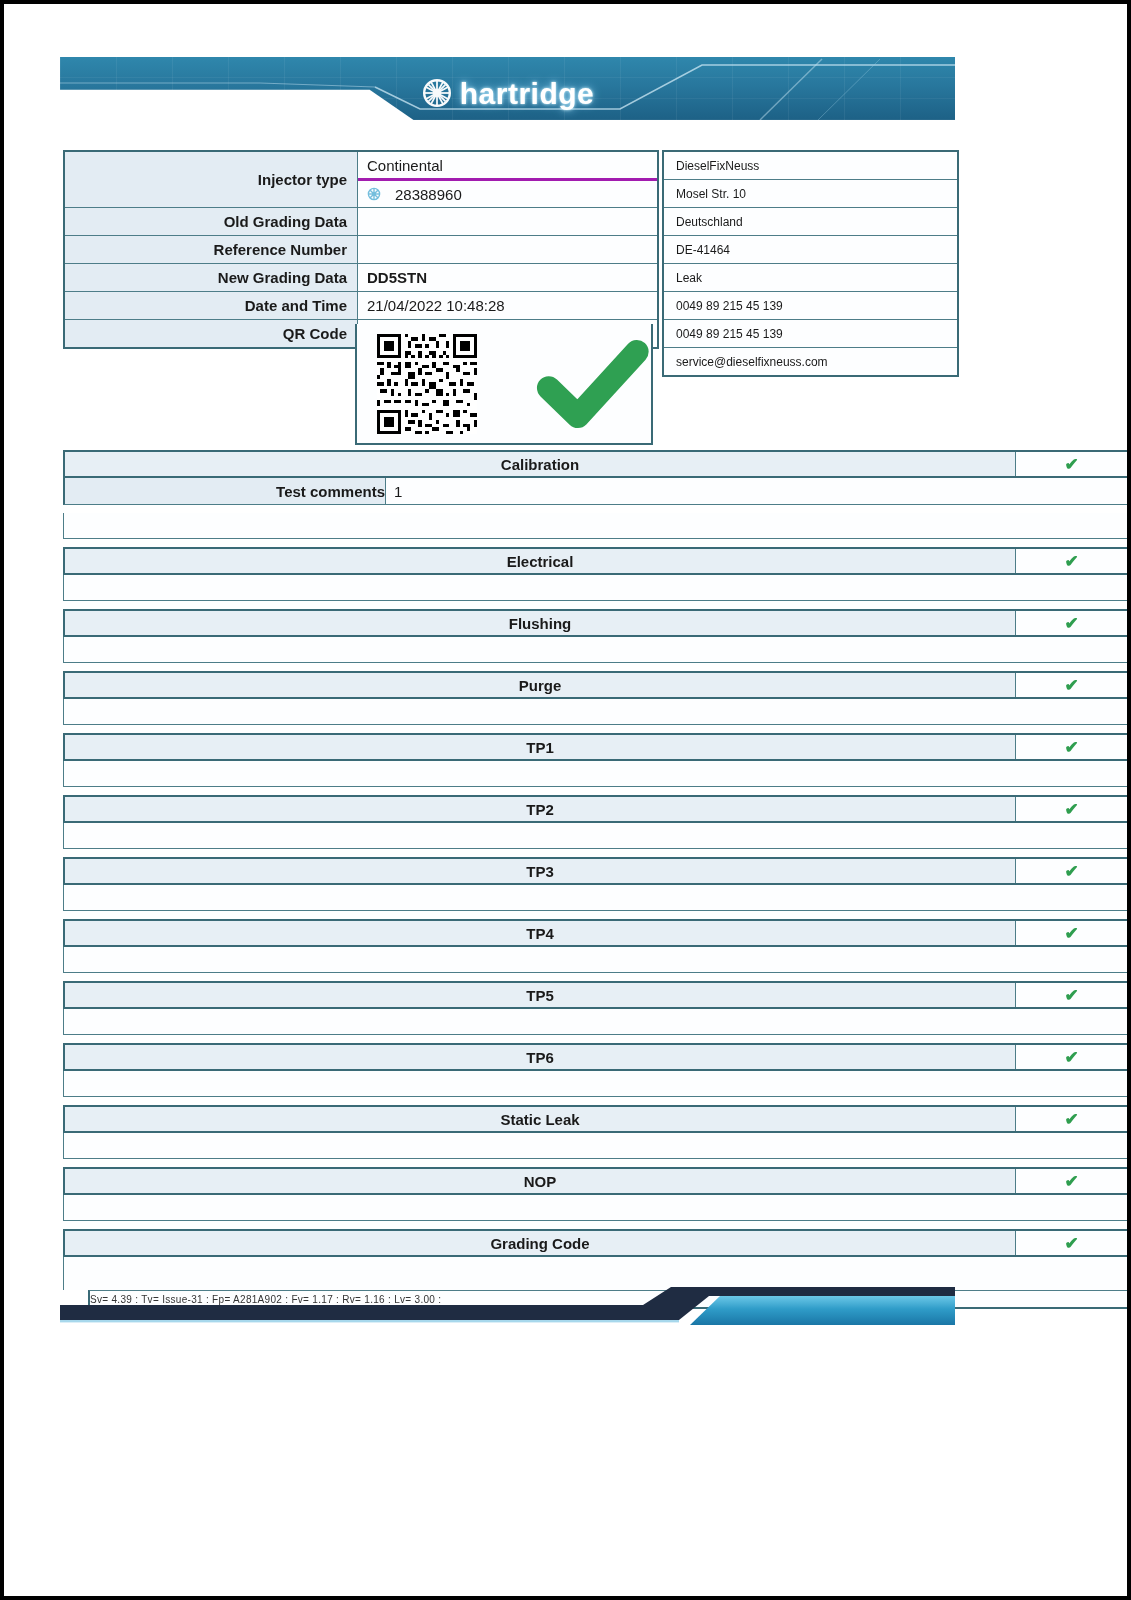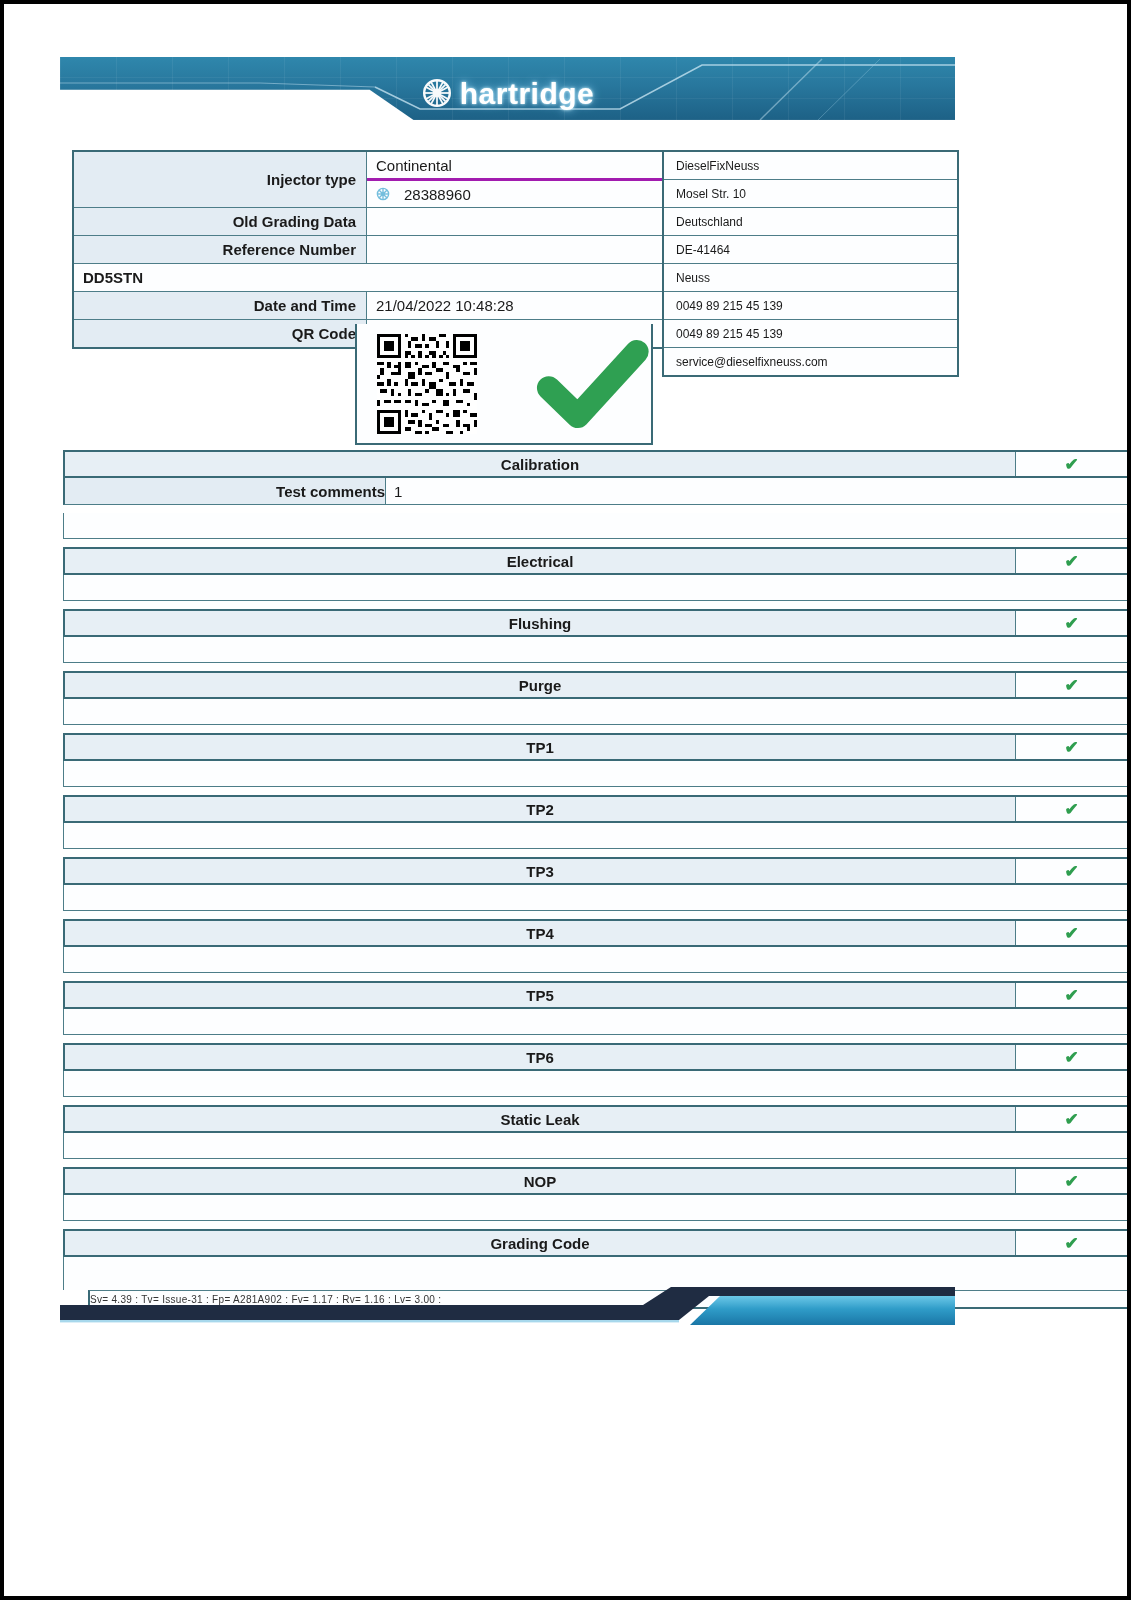--- a/index.html
+++ b/index.html
@@ -16,21 +16,21 @@
       repeating-linear-gradient(90deg, rgba(255,255,255,.06) 0 1px, transparent 1px 56px),
       repeating-linear-gradient(0deg, rgba(255,255,255,.05) 0 1px, transparent 1px 21px);}
   .banner-top svg.accents{position:absolute;inset:0;}
   .white-wedge{position:absolute;inset:0;background:#fff;
     clip-path:polygon(0 52%,34.6% 52%,39.5% 100%,0 100%);}
   .logo{position:absolute;left:0;right:0;top:20px;display:flex;align-items:flex-start;justify-content:center;gap:7px;}
   .logo-text{font-size:30px;font-weight:bold;color:#fff;letter-spacing:.5px;
     text-shadow:0 0 10px rgba(150,220,255,.95),0 0 3px #eaffff;}
   
   .info-wrap{position:absolute;left:59px;top:146px;width:896px;}
-  .info-left{position:absolute;left:0;top:0;width:592px;border:2px solid #3a6a76;background:#fff;margin-left:9px;}
+  .info-left{position:absolute;left:0;top:0;width:592px;border:2px solid #3a6a76;background:#fff;}
   .irow{display:flex;border-top:1px solid #4d7d88;}
   .irow:first-child{border-top:none;}
   .ilabel{width:282px;background:#e3ecf3;border-right:1px solid #4d7d88;
     display:flex;align-items:center;justify-content:flex-end;padding-right:10px;
     font-weight:bold;font-size:15px;height:27px;}
   .ilabel.tall{height:55px;}
   .ivalue{flex:1;display:flex;align-items:center;padding-left:9px;font-size:15px;background:#fdfeff;height:27px;}
   .ivalue.sub{border-top:3px solid #a21caf;}
   .istack{flex:1;display:flex;flex-direction:column;}
   .qr-block{position:absolute;left:292px;top:174px;width:298px;height:121px;
@@ -118,20 +118,21 @@
       </div>
       <div class="irow">
         <div class="ilabel">Old Grading Data</div>
         <div class="ivalue"></div>
       </div>
       <div class="irow">
         <div class="ilabel">Reference Number</div>
         <div class="ivalue"></div>
       </div>
       <div class="irow">
+        <div class="ilabel">New Grading Data</div>
         <div class="ivalue" style="font-weight:bold">DD5STN</div>
       </div>
       <div class="irow">
         <div class="ilabel">Date and Time</div>
         <div class="ivalue">21/04/2022 10:48:28</div>
       </div>
       <div class="irow">
         <div class="ilabel">QR Code</div>
         <div class="ivalue"></div>
       </div>
@@ -256,21 +257,21 @@
       <svg width="118" height="92" viewBox="0 0 150 110" style="margin-left:56px">
         <path d="M20 60 L57 96 L132 14" fill="none" stroke="#2fa052" stroke-width="30" stroke-linecap="round" stroke-linejoin="round"></path>
       </svg>
     </div>
 
     <div class="info-right">
       <div class="arow">DieselFixNeuss</div>
       <div class="arow">Mosel Str. 10</div>
       <div class="arow">Deutschland</div>
       <div class="arow">DE-41464</div>
-      <div class="arow">Neuss</div>
+      <div class="arow">Leak</div>
       <div class="arow">0049 89 215 45 139</div>
       <div class="arow">0049 89 215 45 139</div>
       <div class="arow">service@dieselfixneuss.com</div>
     </div>
   </div>
 
   <div class="sections">
 
     <div class="sec-head">
       <div class="sec-label">Calibration</div>

